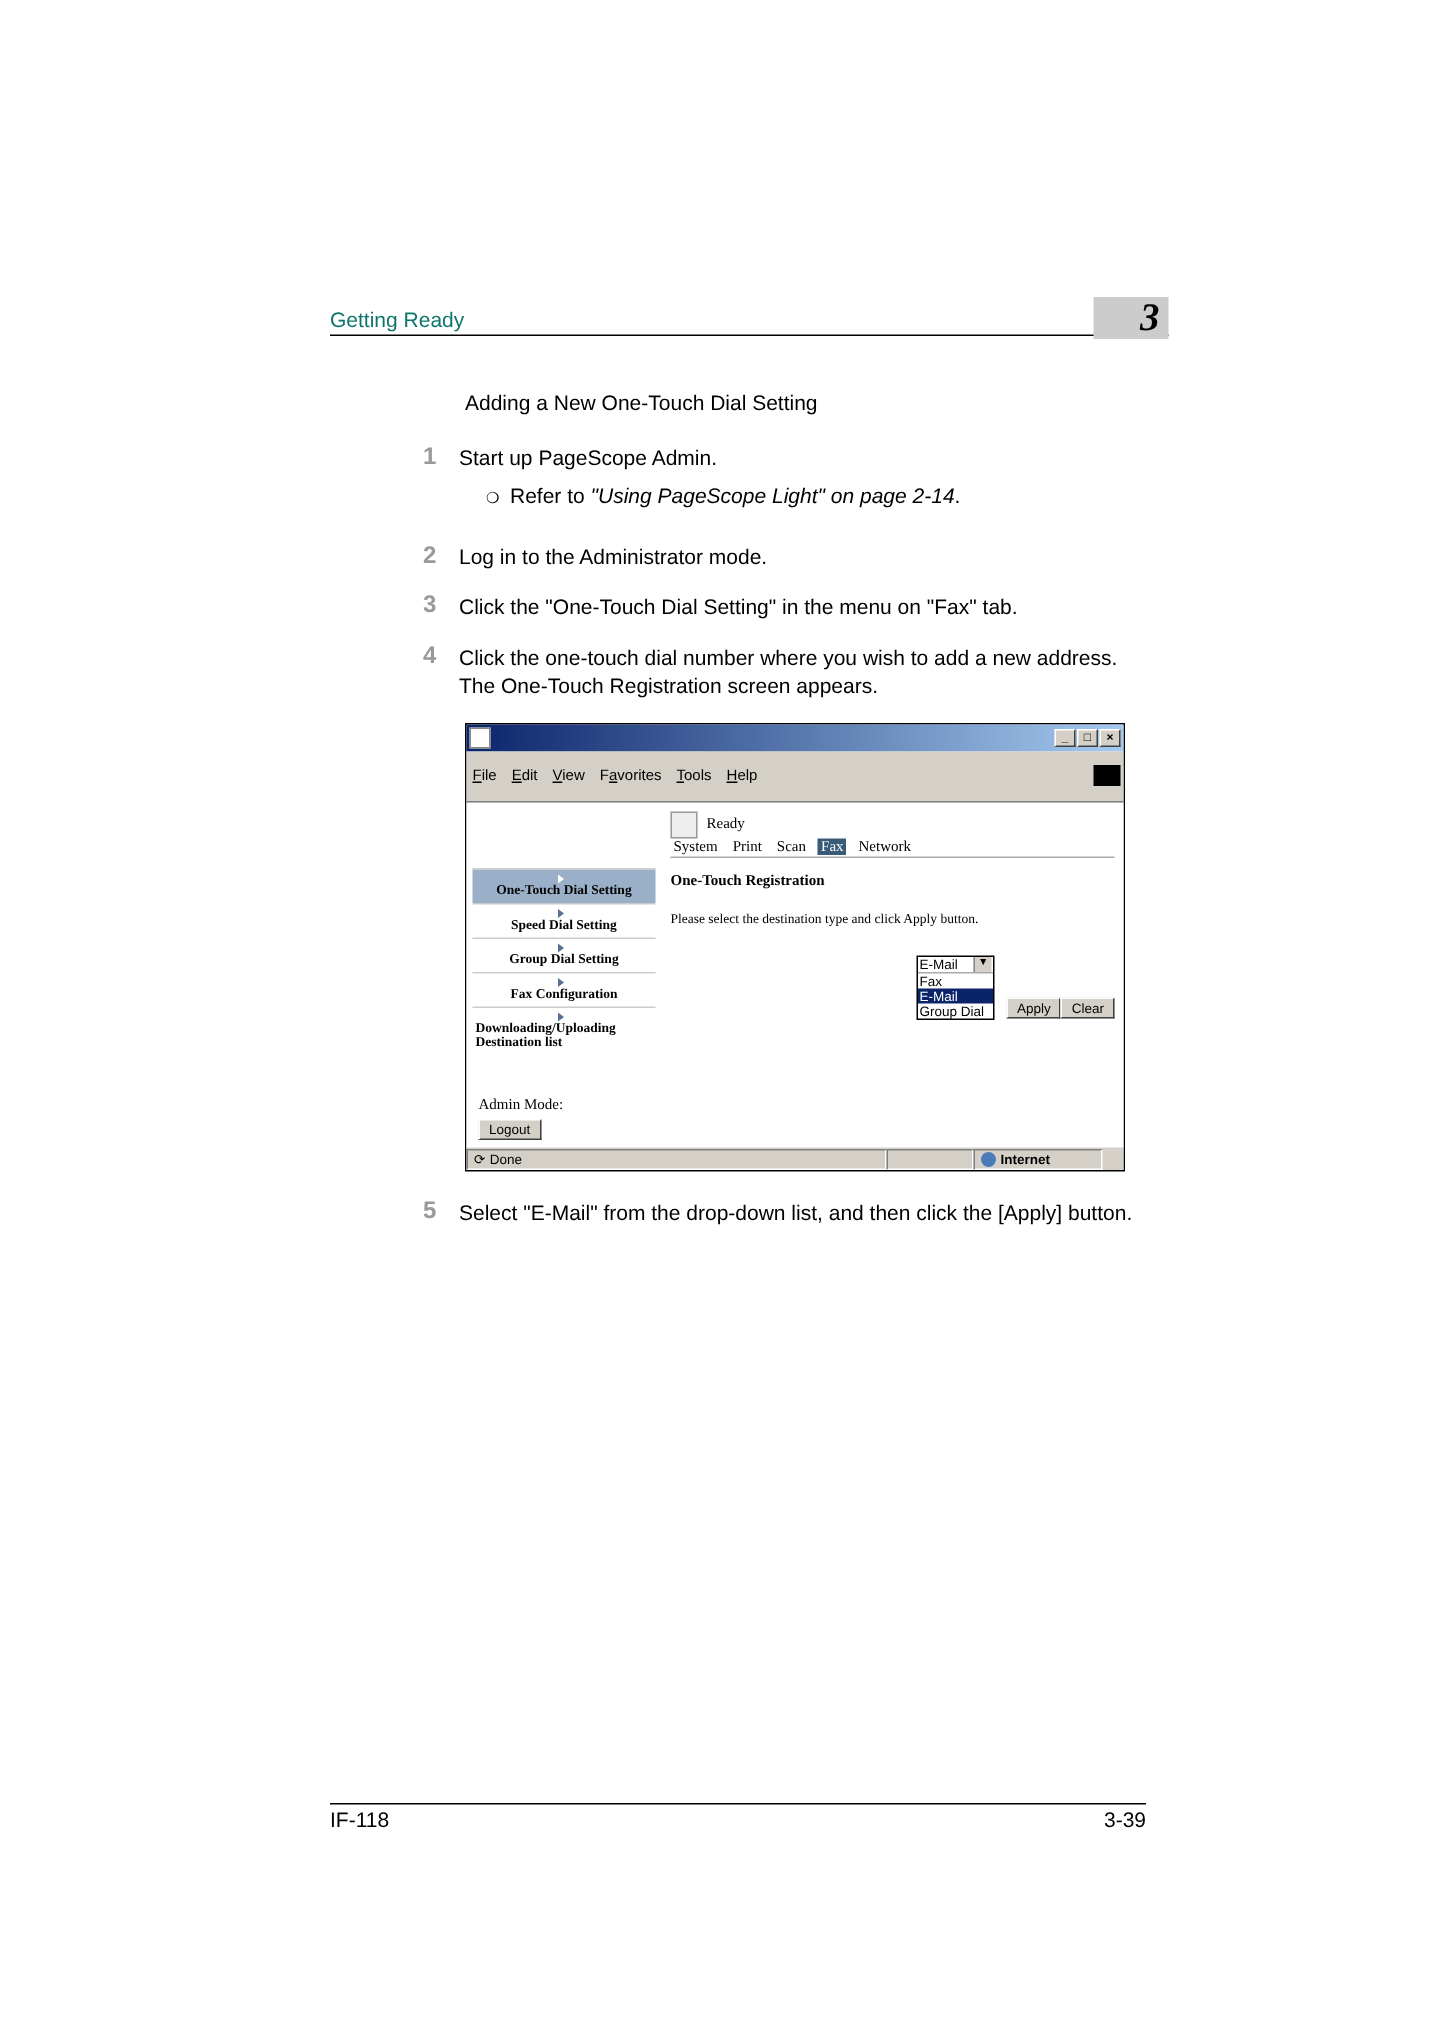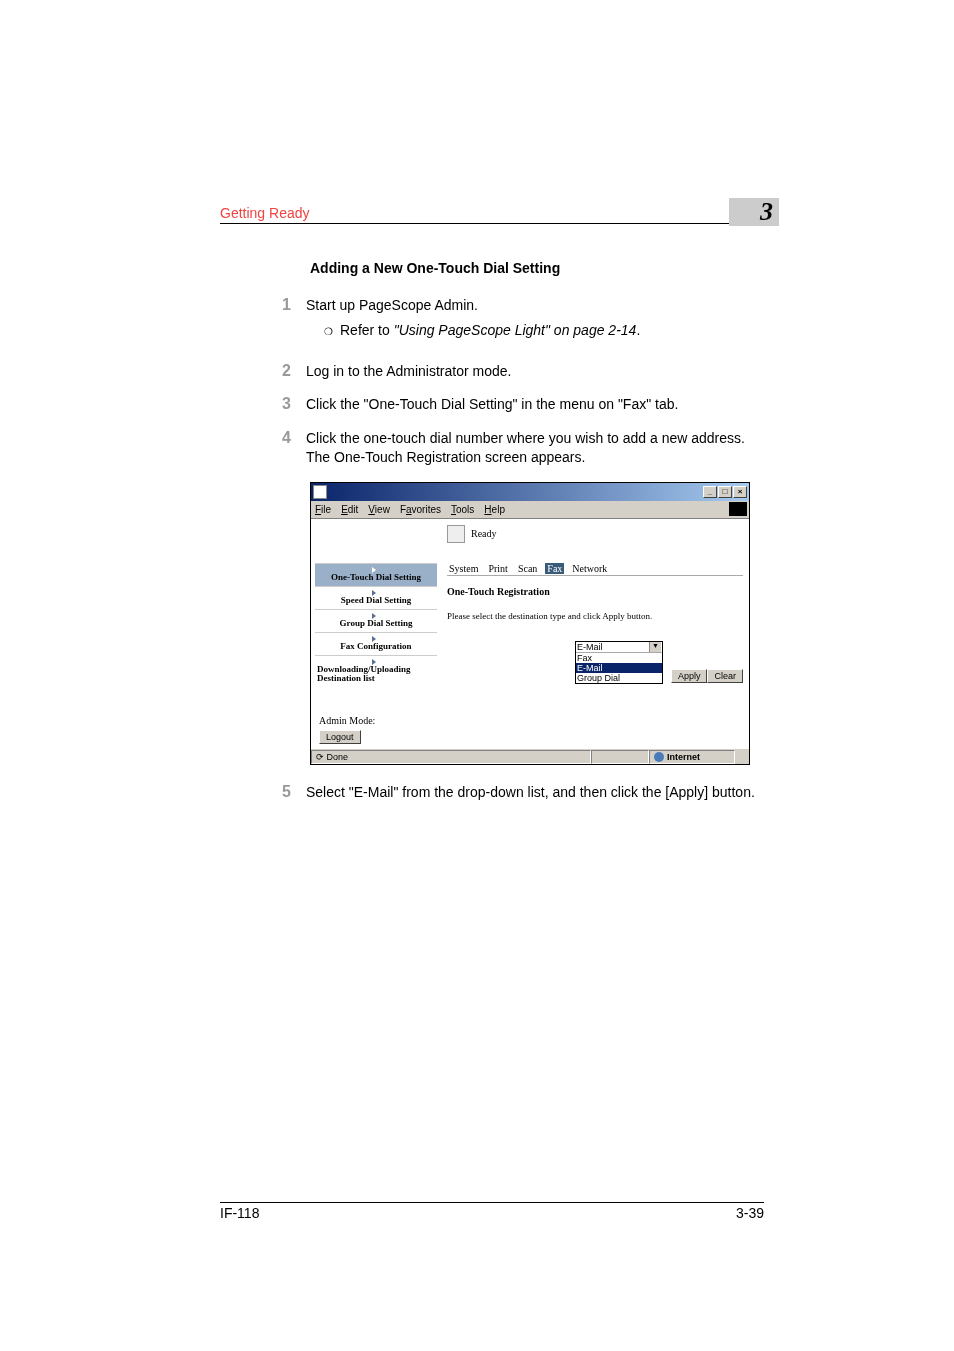--- a/index.html
+++ b/index.html
@@ -18,21 +18,21 @@
       position: relative;
     }
     .header-area {
       position: absolute;
       top: 205px;
       left: 220px;
       right: 175px;
     }
     .header-text {
       font-size: 14px;
-      color: #ef4444;
+      color: #0f766e;
     }
     .header-divider {
       border-bottom: 1px solid #000;
       margin-top: 2px;
     }
     .chapter-badge {
       position: absolute;
       top: 198px;
       right: 175px;
       width: 50px;
@@ -48,21 +48,21 @@
       font-style: italic;
       font-size: 26px;
     }
     .content {
       position: absolute;
       top: 260px;
       left: 310px;
       right: 190px;
     }
     .section-title {
-      font-weight: bold;
+      font-weight: normal;
       font-size: 14px;
       margin-bottom: 20px;
     }
     .step-row {
       display: flex;
       margin-bottom: 14px;
     }
     .step-num {
       font-family: Arial, sans-serif;
       font-weight: bold;
@@ -130,21 +130,21 @@
       border: 1px solid #fff;
       border-right-color: #404040;
       border-bottom-color: #404040;
       font-size: 8px;
       line-height: 10px;
       text-align: center;
       font-weight: bold;
     }
     .ss-menubar {
       background: #d4d0c8;
-      height: 18px;
+      height: 34px;
       display: flex;
       align-items: center;
       padding: 0 4px;
       gap: 10px;
       border-bottom: 1px solid #808080;
       position: relative;
     }
     .ss-menu-item {
       font-size: 10px;
     }
@@ -214,21 +214,21 @@
       border-bottom-color: #404040;
     }
     .ss-main {
       flex: 1;
       padding: 6px;
     }
     .ss-status {
       display: flex;
       align-items: center;
       gap: 6px;
-      margin-bottom: 20px;
+      margin-bottom: 0;
     }
     .ss-printer-icon {
       width: 18px;
       height: 18px;
       background: #eee;
       border: 1px solid #999;
     }
     .ss-status-text {
       font-family: 'Times New Roman', serif;
       font-size: 10px;
@@ -260,21 +260,21 @@
       font-size: 9px;
       margin-bottom: 20px;
     }
     .ss-right-block {
       display: flex;
       justify-content: flex-end;
       align-items: flex-start;
       gap: 8px;
     }
     .ss-select {
-      width: 88px;
+      width: 52px;
       border: 1px solid #000;
       font-size: 9px;
       background: #fff;
     }
     .ss-select-top {
       display: flex;
       justify-content: space-between;
       padding: 0 1px;
       border-bottom: 1px solid #aaa;
     }

